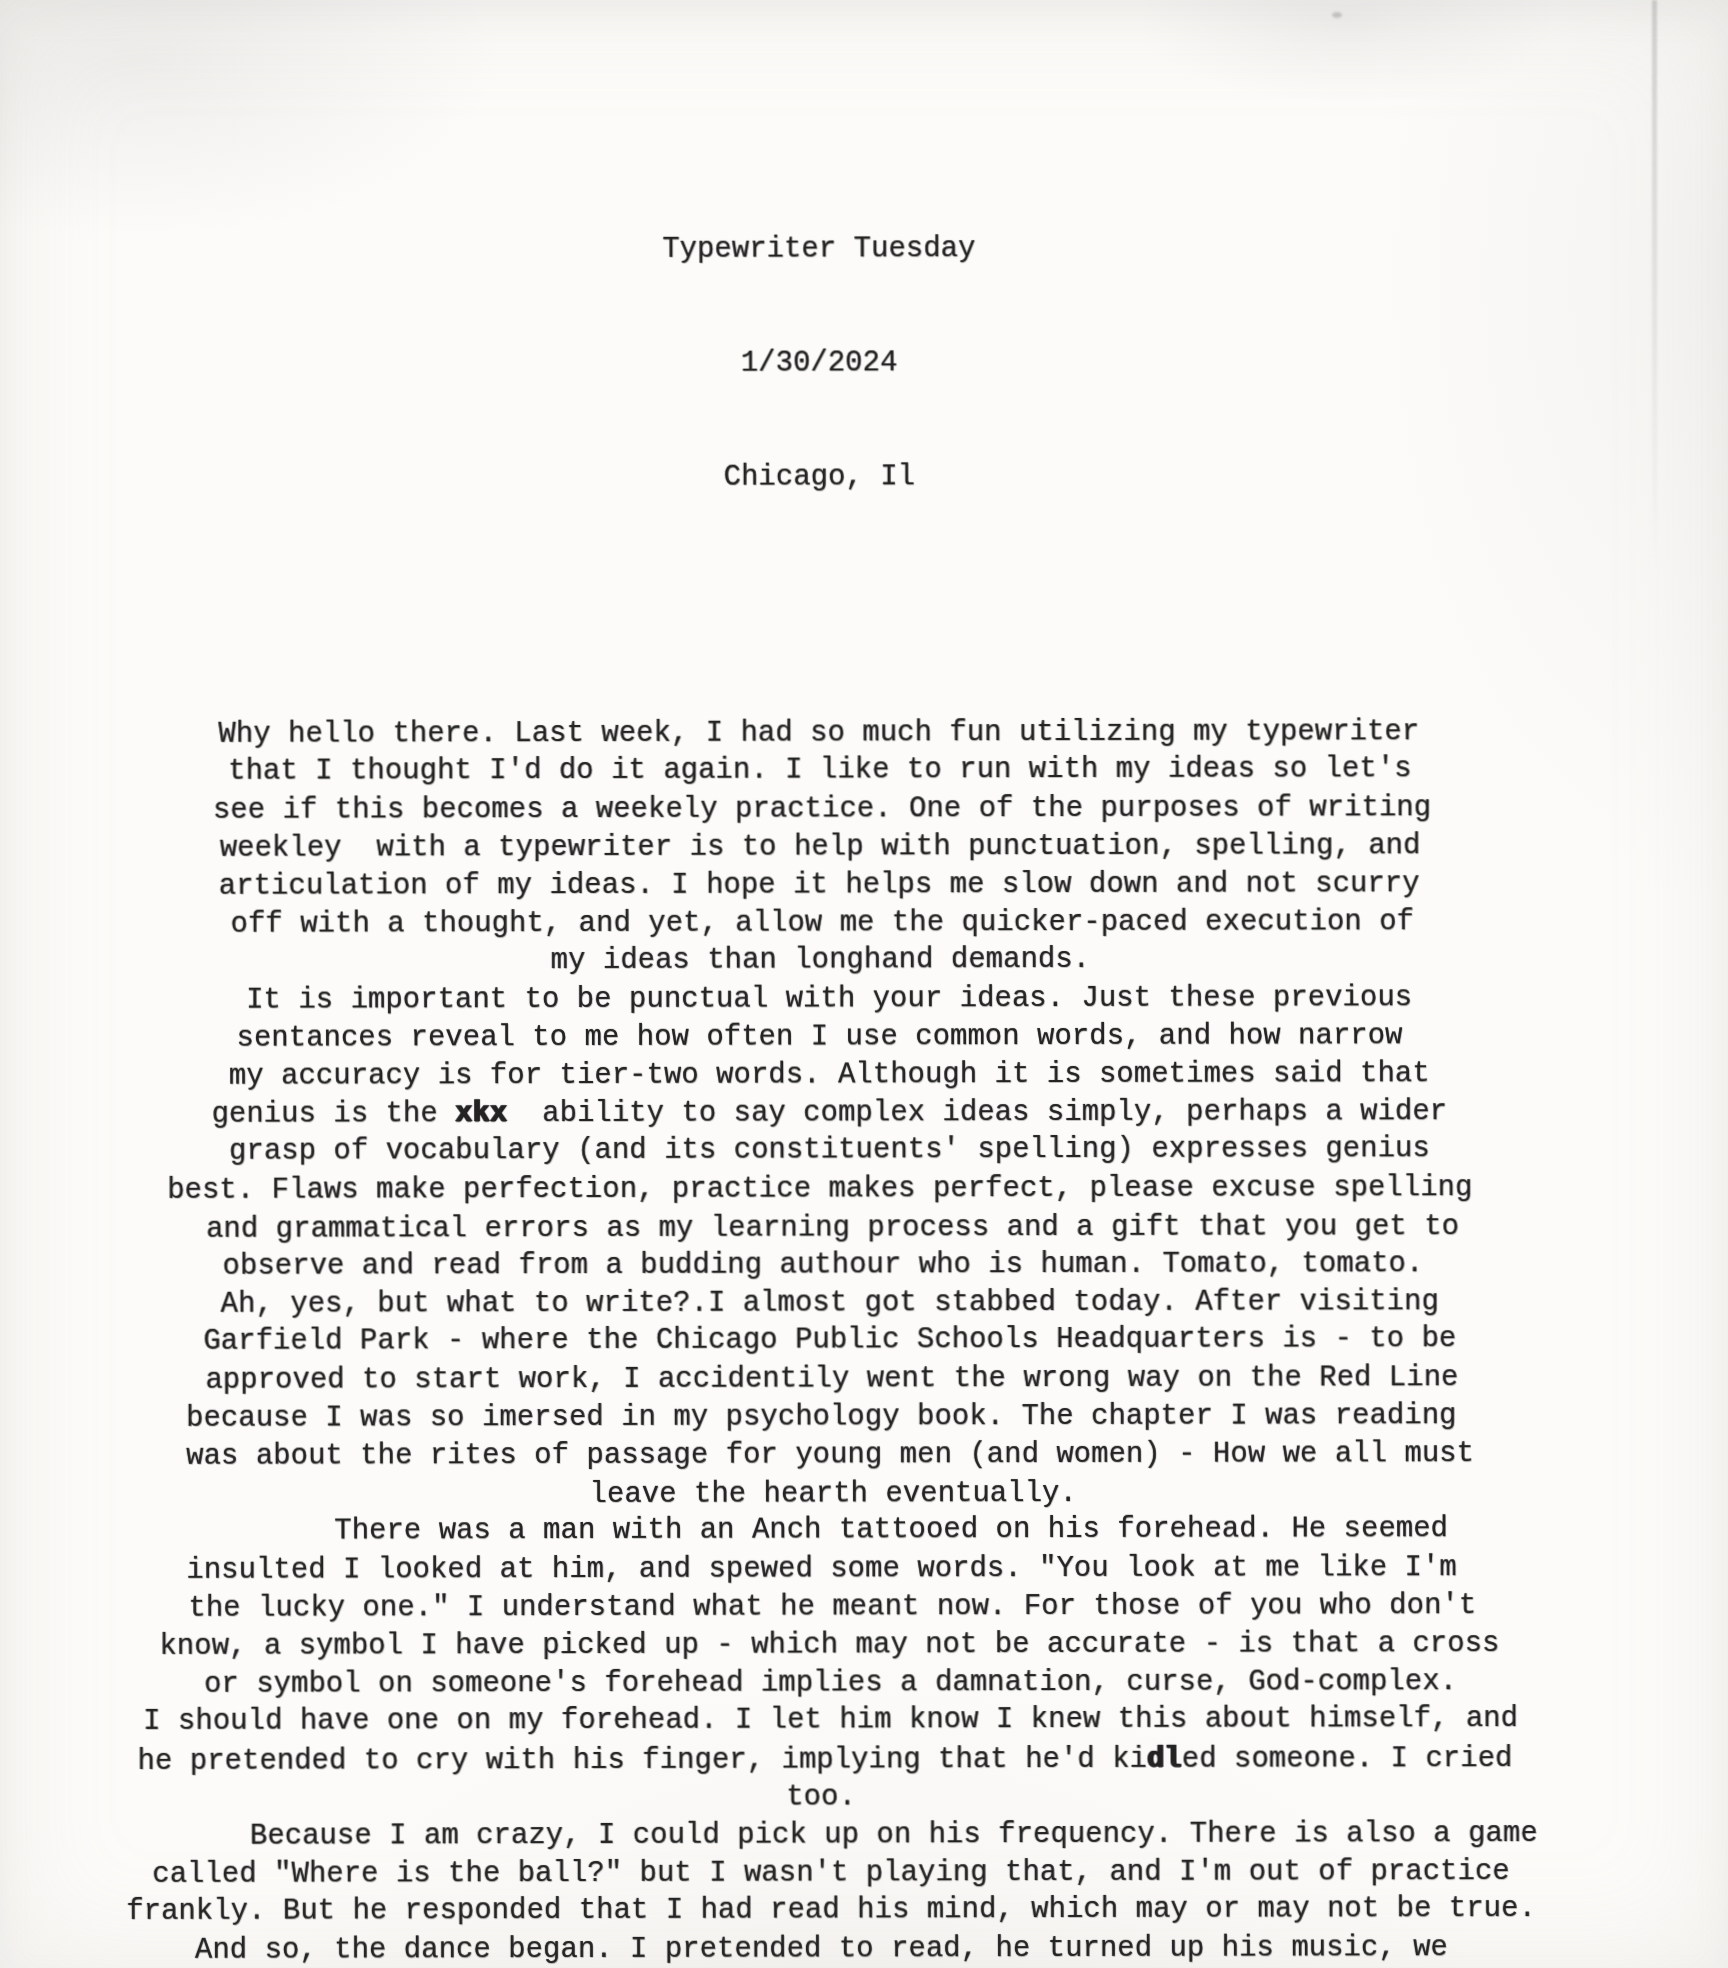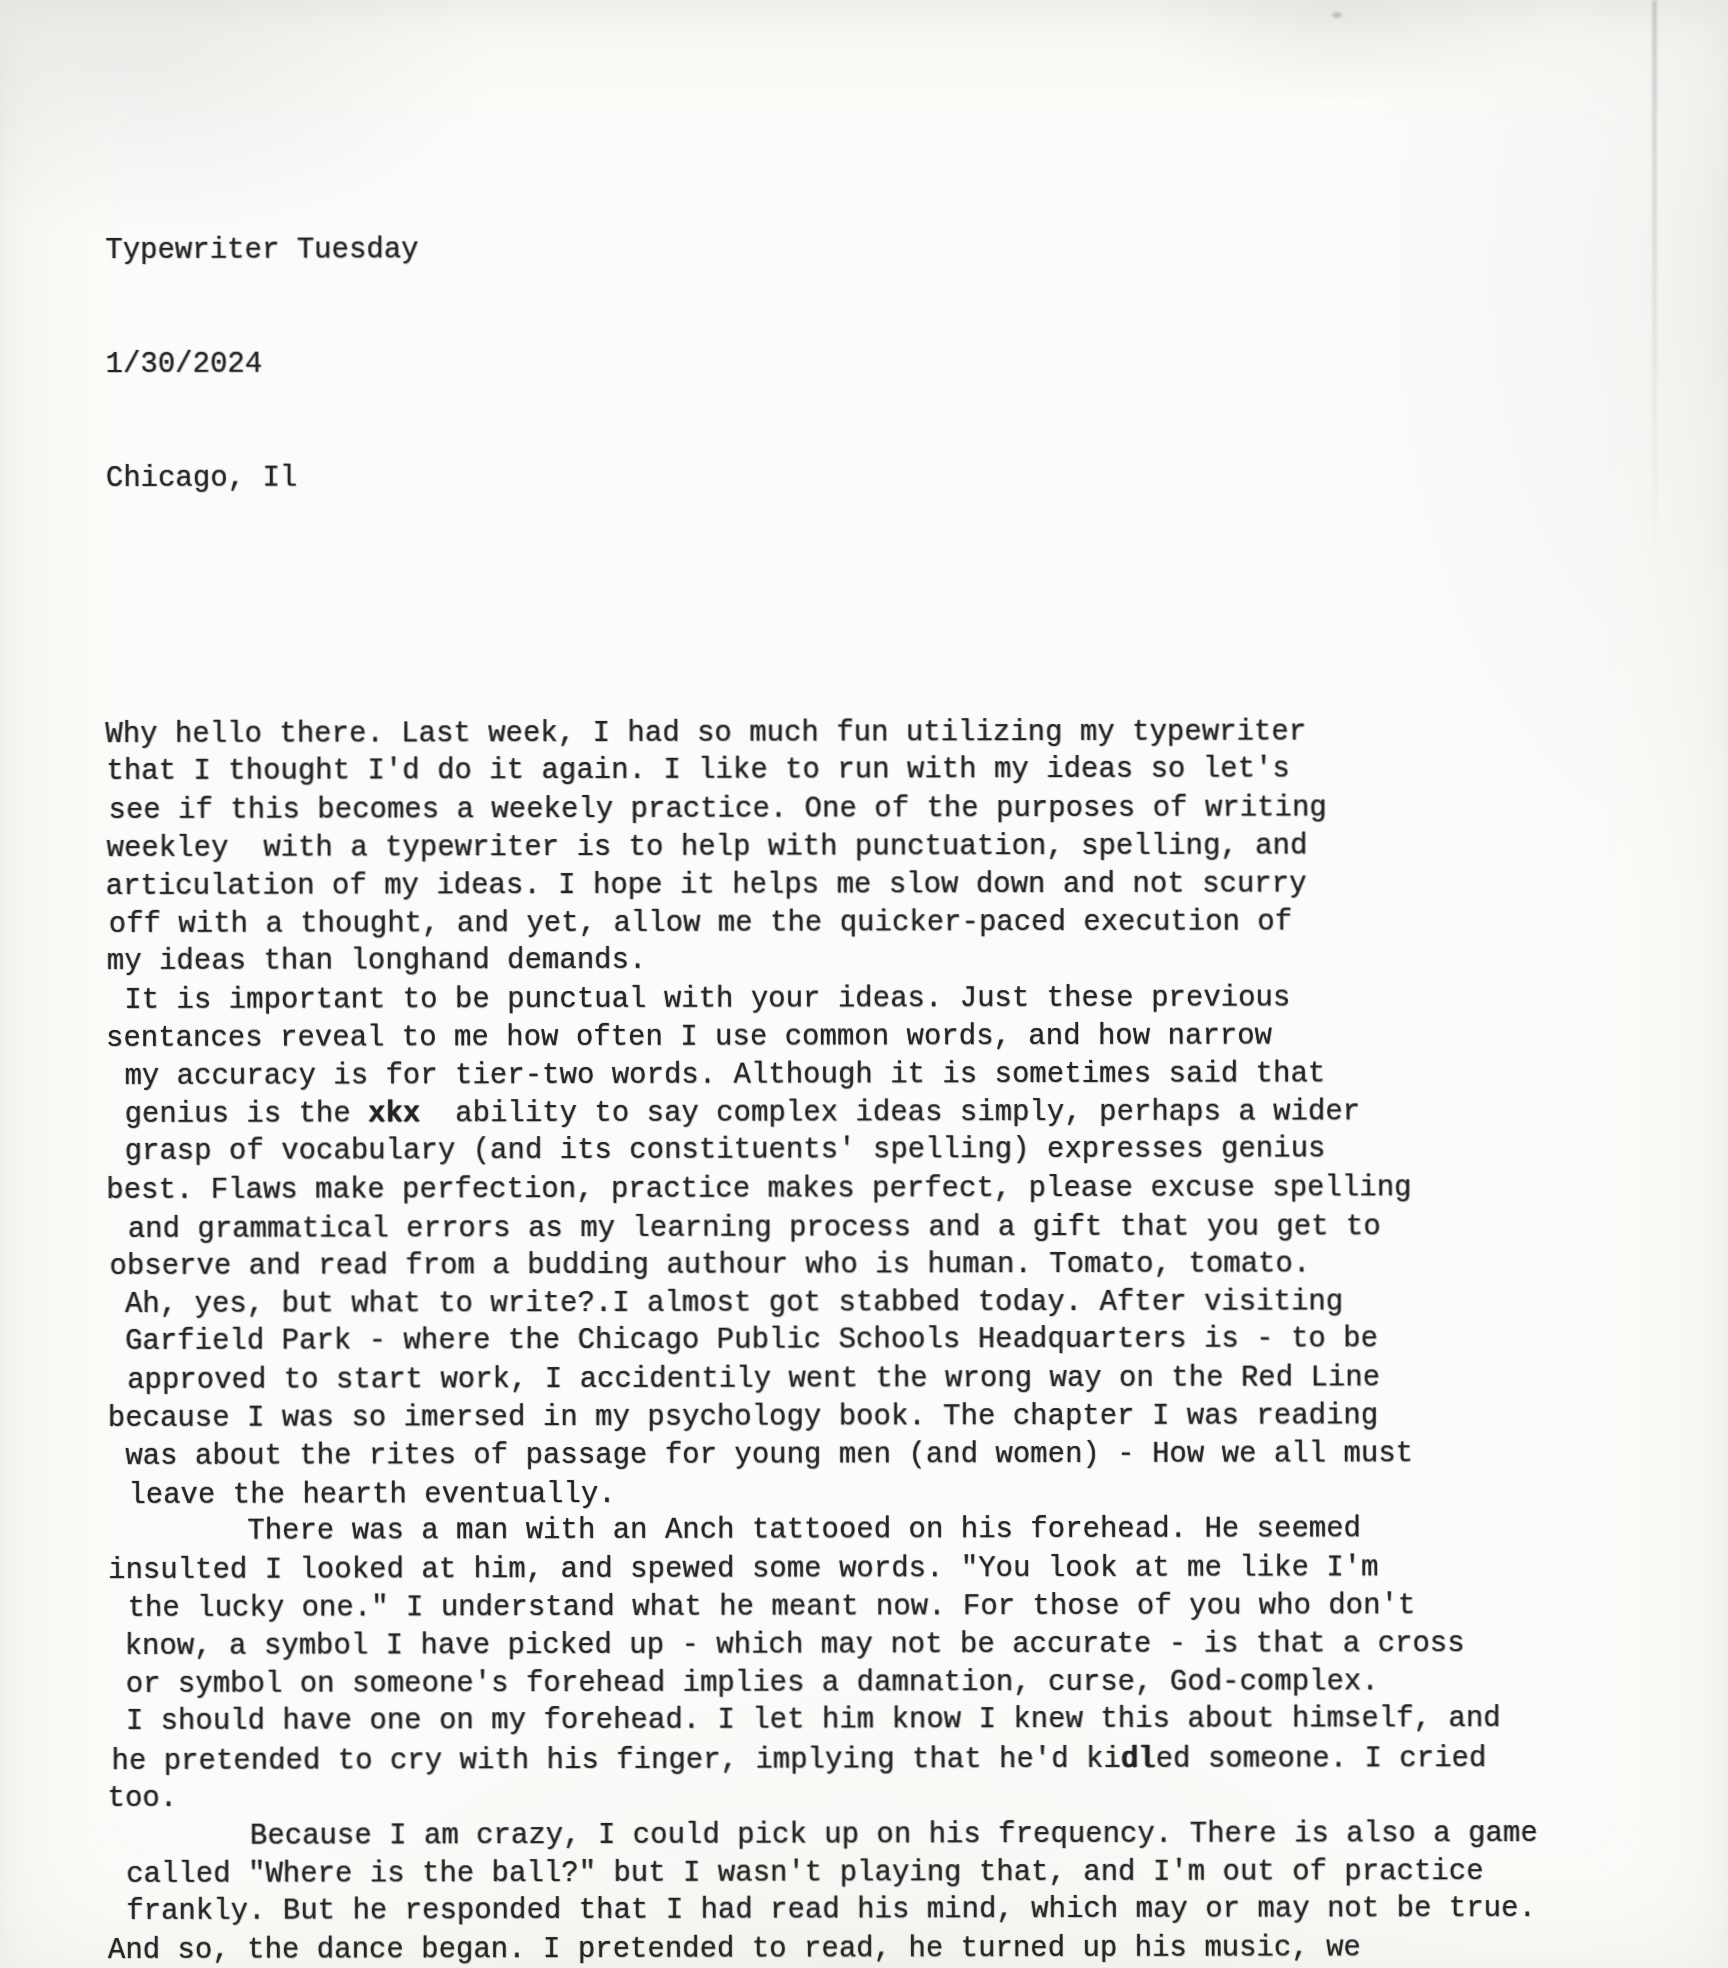--- a/index.html
+++ b/index.html
@@ -6,20 +6,21 @@
   .page {
     position: relative;
     width: 1728px;
     height: 1968px;
     margin: 0 auto;
     background: #fcfbf9;
     overflow: hidden;
     box-shadow:
       inset 0 0 120px rgba(180,175,165,0.18),
       inset 0 14px 30px rgba(190,190,190,0.12);
+    text-align: center;
   }
   
   .page::before {
     content: "";
     position: absolute; inset: 0;
     background:
       radial-gradient(ellipse 600px 300px at 8% 3%, rgba(120,120,120,0.10), transparent 60%),
       radial-gradient(ellipse 500px 900px at 99% 14%, rgba(150,150,150,0.08), transparent 70%),
       radial-gradient(ellipse 900px 500px at 50% 101%, rgba(170,168,160,0.06), transparent 70%),
       radial-gradient(ellipse 300px 120px at 78% 1%, rgba(140,140,140,0.10), transparent 70%);
@@ -57,21 +58,21 @@
     filter: blur(0.28px) contrast(1.04);
   }
   .header { margin-bottom: 66px; }
   .line { height: 38px; }
   
   .body-text .line:nth-child(3n)   { transform: translateX(2px); }
   .body-text .line:nth-child(4n+1) { transform: translateX(-1px); }
   .body-text .line:nth-child(7n)   { transform: translateX(3px) translateY(1px); }
   .body-text .line:nth-child(5n+2) { transform: translateY(-1px); }
   .overstrike {
-    font-weight: normal;
+    font-weight: bold;
     text-shadow:
       0 0 1px #1a1a1a,
       1px 0 0 #2e2e2e,
       -1px 0 0 #2e2e2e,
       0 1px 0 rgba(30,30,30,0.5);
   }
 </style>
 </head>
 <body>
 

